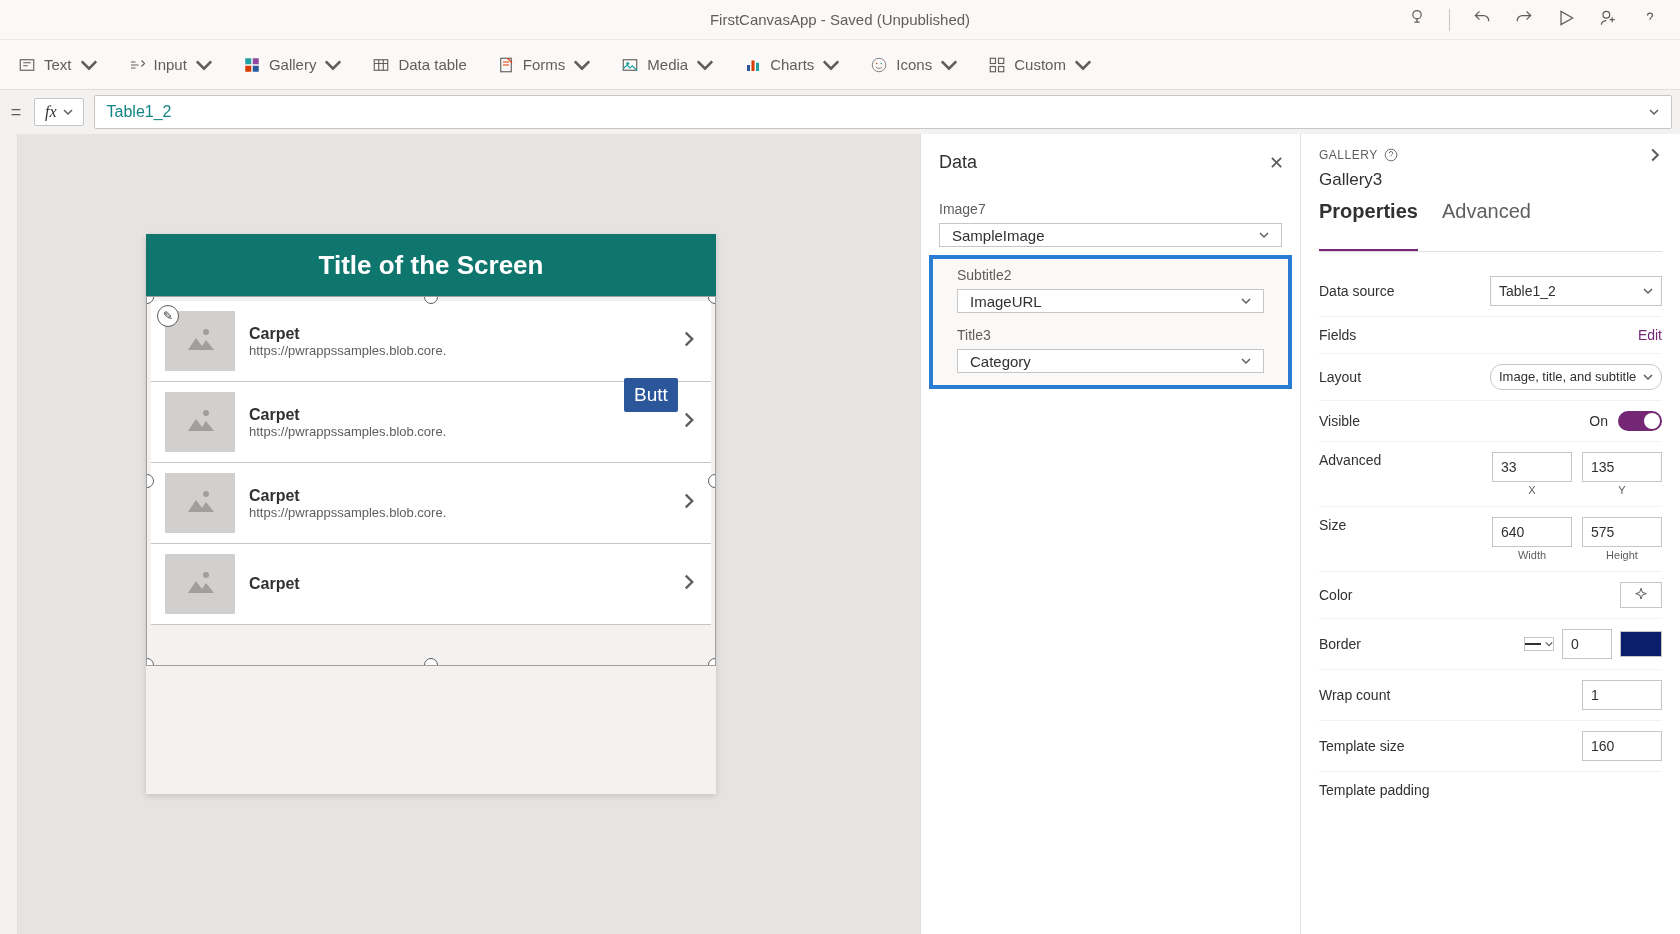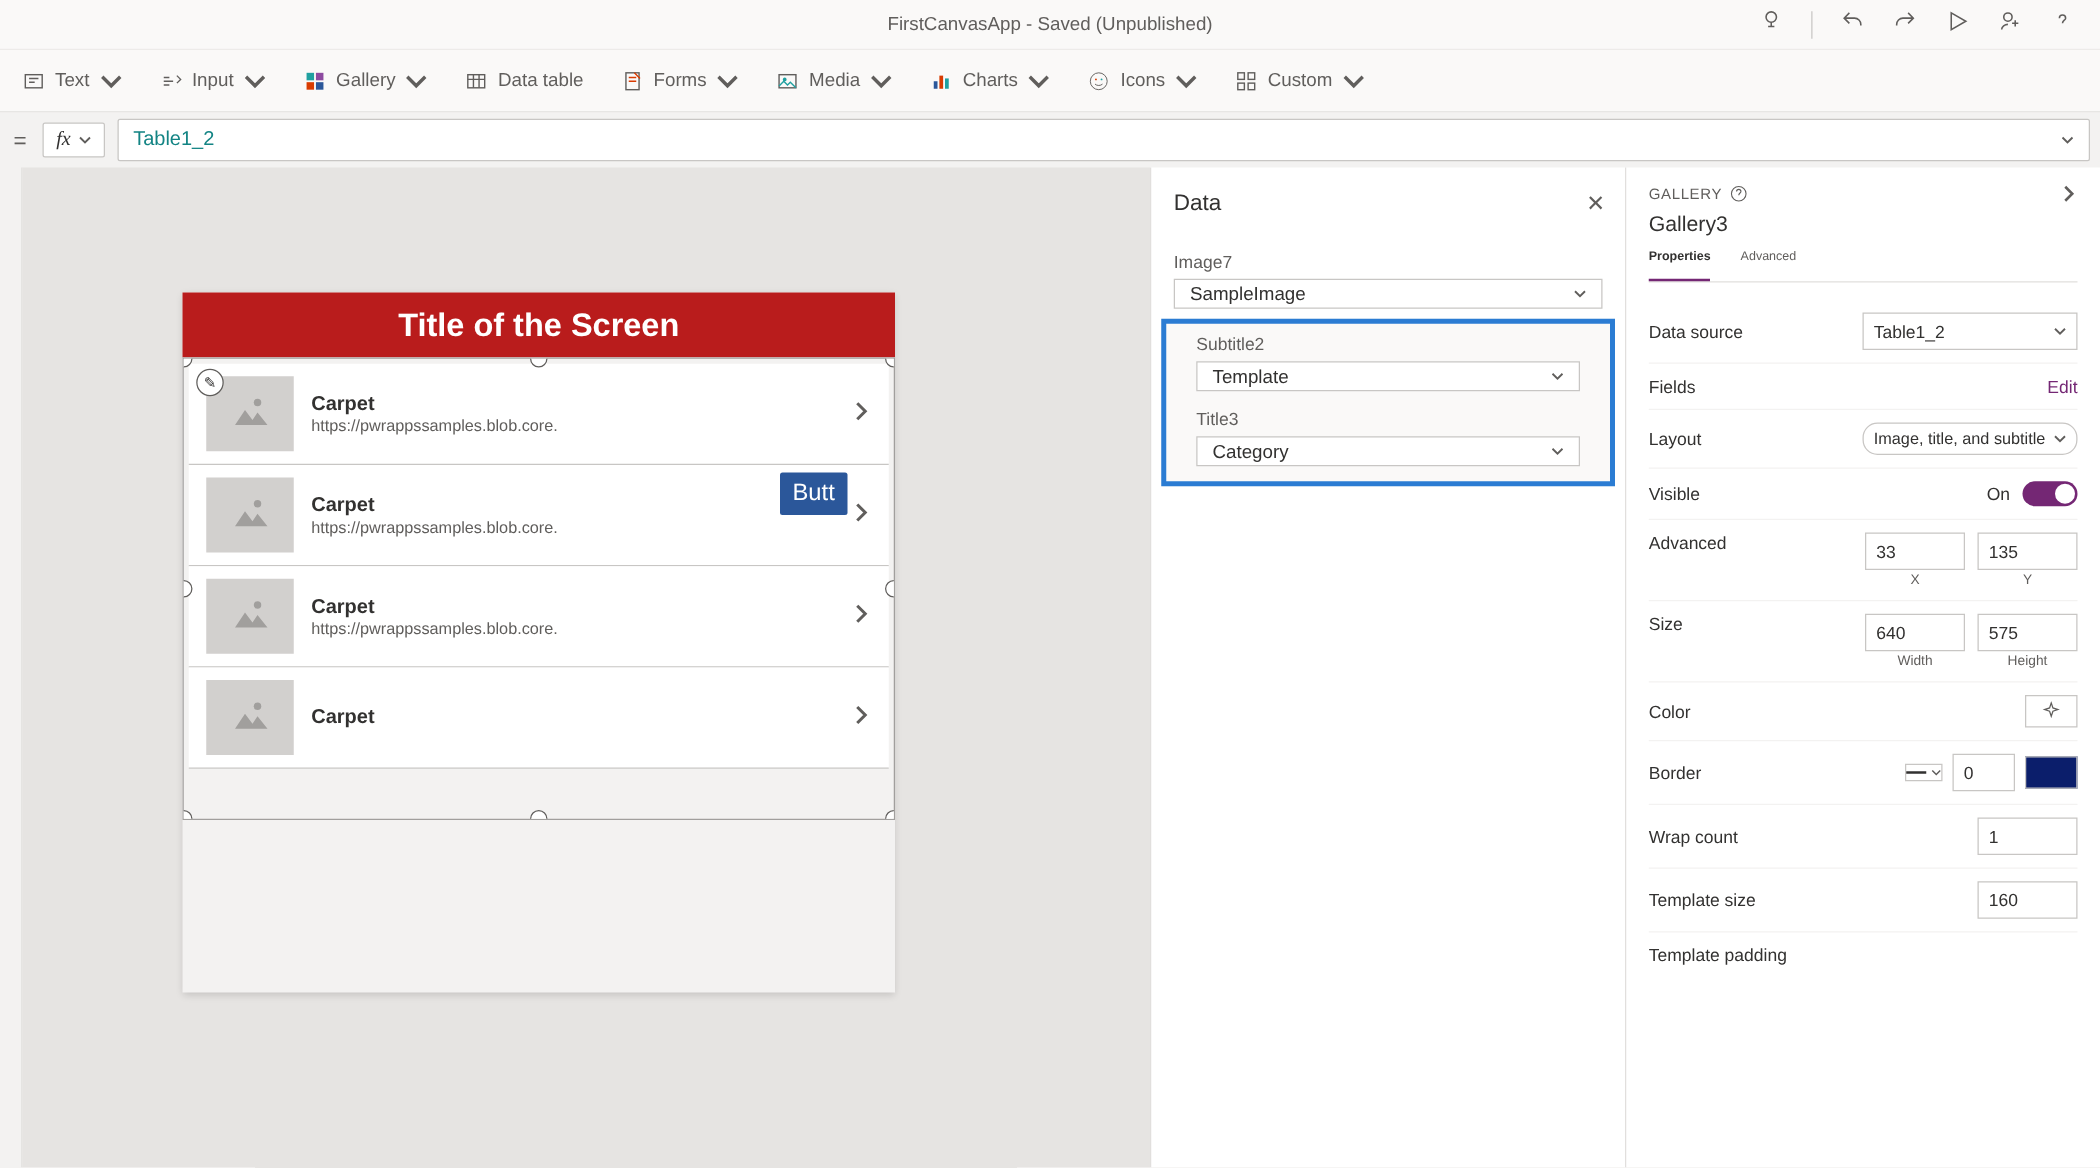--- a/index.html
+++ b/index.html
@@ -26,21 +26,21 @@
 
 
 .main { display: flex; height: calc(934px - 40px - 50px - 44px); }
 
 
 .rail { width: 18px; background: #f3f2f1; display: flex; flex-direction: column; align-items: center; padding-top: 20px; gap: 30px; border-right: 1px solid #e1dfdd; }
 
 
 .canvas-wrap { flex: 1; background: #e6e4e2; position: relative; overflow: hidden; }
 .canvas { position: absolute; left: 128px; top: 100px; width: 570px; height: 560px; background: #f3f2f1; box-shadow: 0 2px 6px rgba(0,0,0,0.15); }
-.canvas-header { background: #b91c1c; color: #fff; height: 52px; display: flex; align-items: center; justify-content: center; font-size: 26px; font-weight: 600; }
+.canvas-header { background: #0f766e; color: #fff; height: 62px; display: flex; align-items: center; justify-content: center; font-size: 26px; font-weight: 600; }
 .gallery { position: relative; border: 1px solid #a19f9d; background: #f3f2f1; }
 .gallery .sel-handle { position: absolute; width: 14px; height: 14px; background: #fff; border: 1px solid #605e5c; border-radius: 50%; }
 .edit-pencil { position: absolute; left: 10px; top: 8px; width: 22px; height: 22px; border: 1px solid #605e5c; border-radius: 50%; background: #fff; display: flex; align-items: center; justify-content: center; font-size: 12px; }
 .g-item { display: flex; align-items: center; gap: 14px; padding: 10px 14px; border-bottom: 1px solid #c8c6c4; background: #fff; margin: 0 4px; }
 .g-item:first-child { margin-top: 4px; }
 .thumb { width: 70px; height: 60px; background: #d2d0ce; display: flex; align-items: center; justify-content: center; }
 .thumb svg { width: 40px; height: 34px; fill: #a19f9d; }
 .g-text { flex: 1; }
 .g-title { font-weight: 600; font-size: 16px; color: #323130; }
 .g-sub { font-size: 13px; color: #605e5c; }
@@ -54,21 +54,21 @@
 .field-label { font-size: 14px; color: #605e5c; margin-bottom: 6px; margin-top: 14px; }
 .field-select { border: 1px solid #c8c6c4; height: 24px; display: flex; align-items: center; justify-content: space-between; padding: 0 12px; font-size: 15px; color: #323130; background: #fff; }
 .highlight-box { border: 4px solid #2b7cd3; padding: 8px 24px 12px; margin: 8px -10px; background: #faf9f8; }
 
 
 .props { width: 380px; background: #fff; border-left: 1px solid #e1dfdd; padding: 14px 18px; display: flex; flex-direction: column; gap: 0; }
 .props-header { display: flex; align-items: center; justify-content: space-between; color: #605e5c; font-size: 12px; letter-spacing: 0.5px; }
 .props-header .left { display: flex; align-items: center; gap: 6px; }
 .props-name { font-size: 17px; color: #323130; margin: 8px 0 10px; }
 .tabs { display: flex; gap: 24px; border-bottom: 1px solid #e1dfdd; margin-bottom: 14px; }
-.tab { font-size: 10px; color: #605e5c; padding-bottom: 12px; cursor: pointer; }
+.tab { font-size: 20px; color: #605e5c; padding-bottom: 26px; cursor: pointer; }
 .tab.active { color: #323130; font-weight: 600; border-bottom: 2px solid #742774; }
 .prop-row { display: flex; align-items: center; justify-content: space-between; padding: 10px 0; font-size: 14px; color: #323130; border-bottom: 1px solid #f3f2f1; }
 .prop-row .label { color: #323130; }
 .prop-input { border: 1px solid #c8c6c4; height: 30px; padding: 0 8px; font-size: 14px; display: flex; align-items: center; justify-content: space-between; background: #fff; gap: 6px; }
 .prop-input.small { width: 80px; }
 .prop-input.med { width: 172px; }
 .toggle { width: 44px; height: 20px; background: #742774; border-radius: 10px; position: relative; }
 .toggle::after { content: ""; position: absolute; right: 2px; top: 2px; width: 16px; height: 16px; background: #fff; border-radius: 50%; }
 .toggle-wrap { display: flex; align-items: center; gap: 10px; }
 .pair-inputs { display: flex; flex-direction: column; gap: 2px; align-items: center; }
@@ -323,21 +323,21 @@
     <div class="field-select">
       <span>SampleImage</span>
       <svg class="chev icon" viewBox="0 0 10 10">
           <path d="M1 3l4 4 4-4"></path>
         </svg>
     </div>
 
     <div class="highlight-box">
       <div class="field-label" style="margin-top:0">Subtitle2</div>
       <div class="field-select">
-        <span>Template</span>
+        <span>ImageURL</span>
         <svg class="chev icon" viewBox="0 0 10 10">
             <path d="M1 3l4 4 4-4"></path>
           </svg>
       </div>
       <div class="field-label">Title3</div>
       <div class="field-select">
         <span>Category</span>
         <svg class="chev icon" viewBox="0 0 10 10">
             <path d="M1 3l4 4 4-4"></path>
           </svg>

